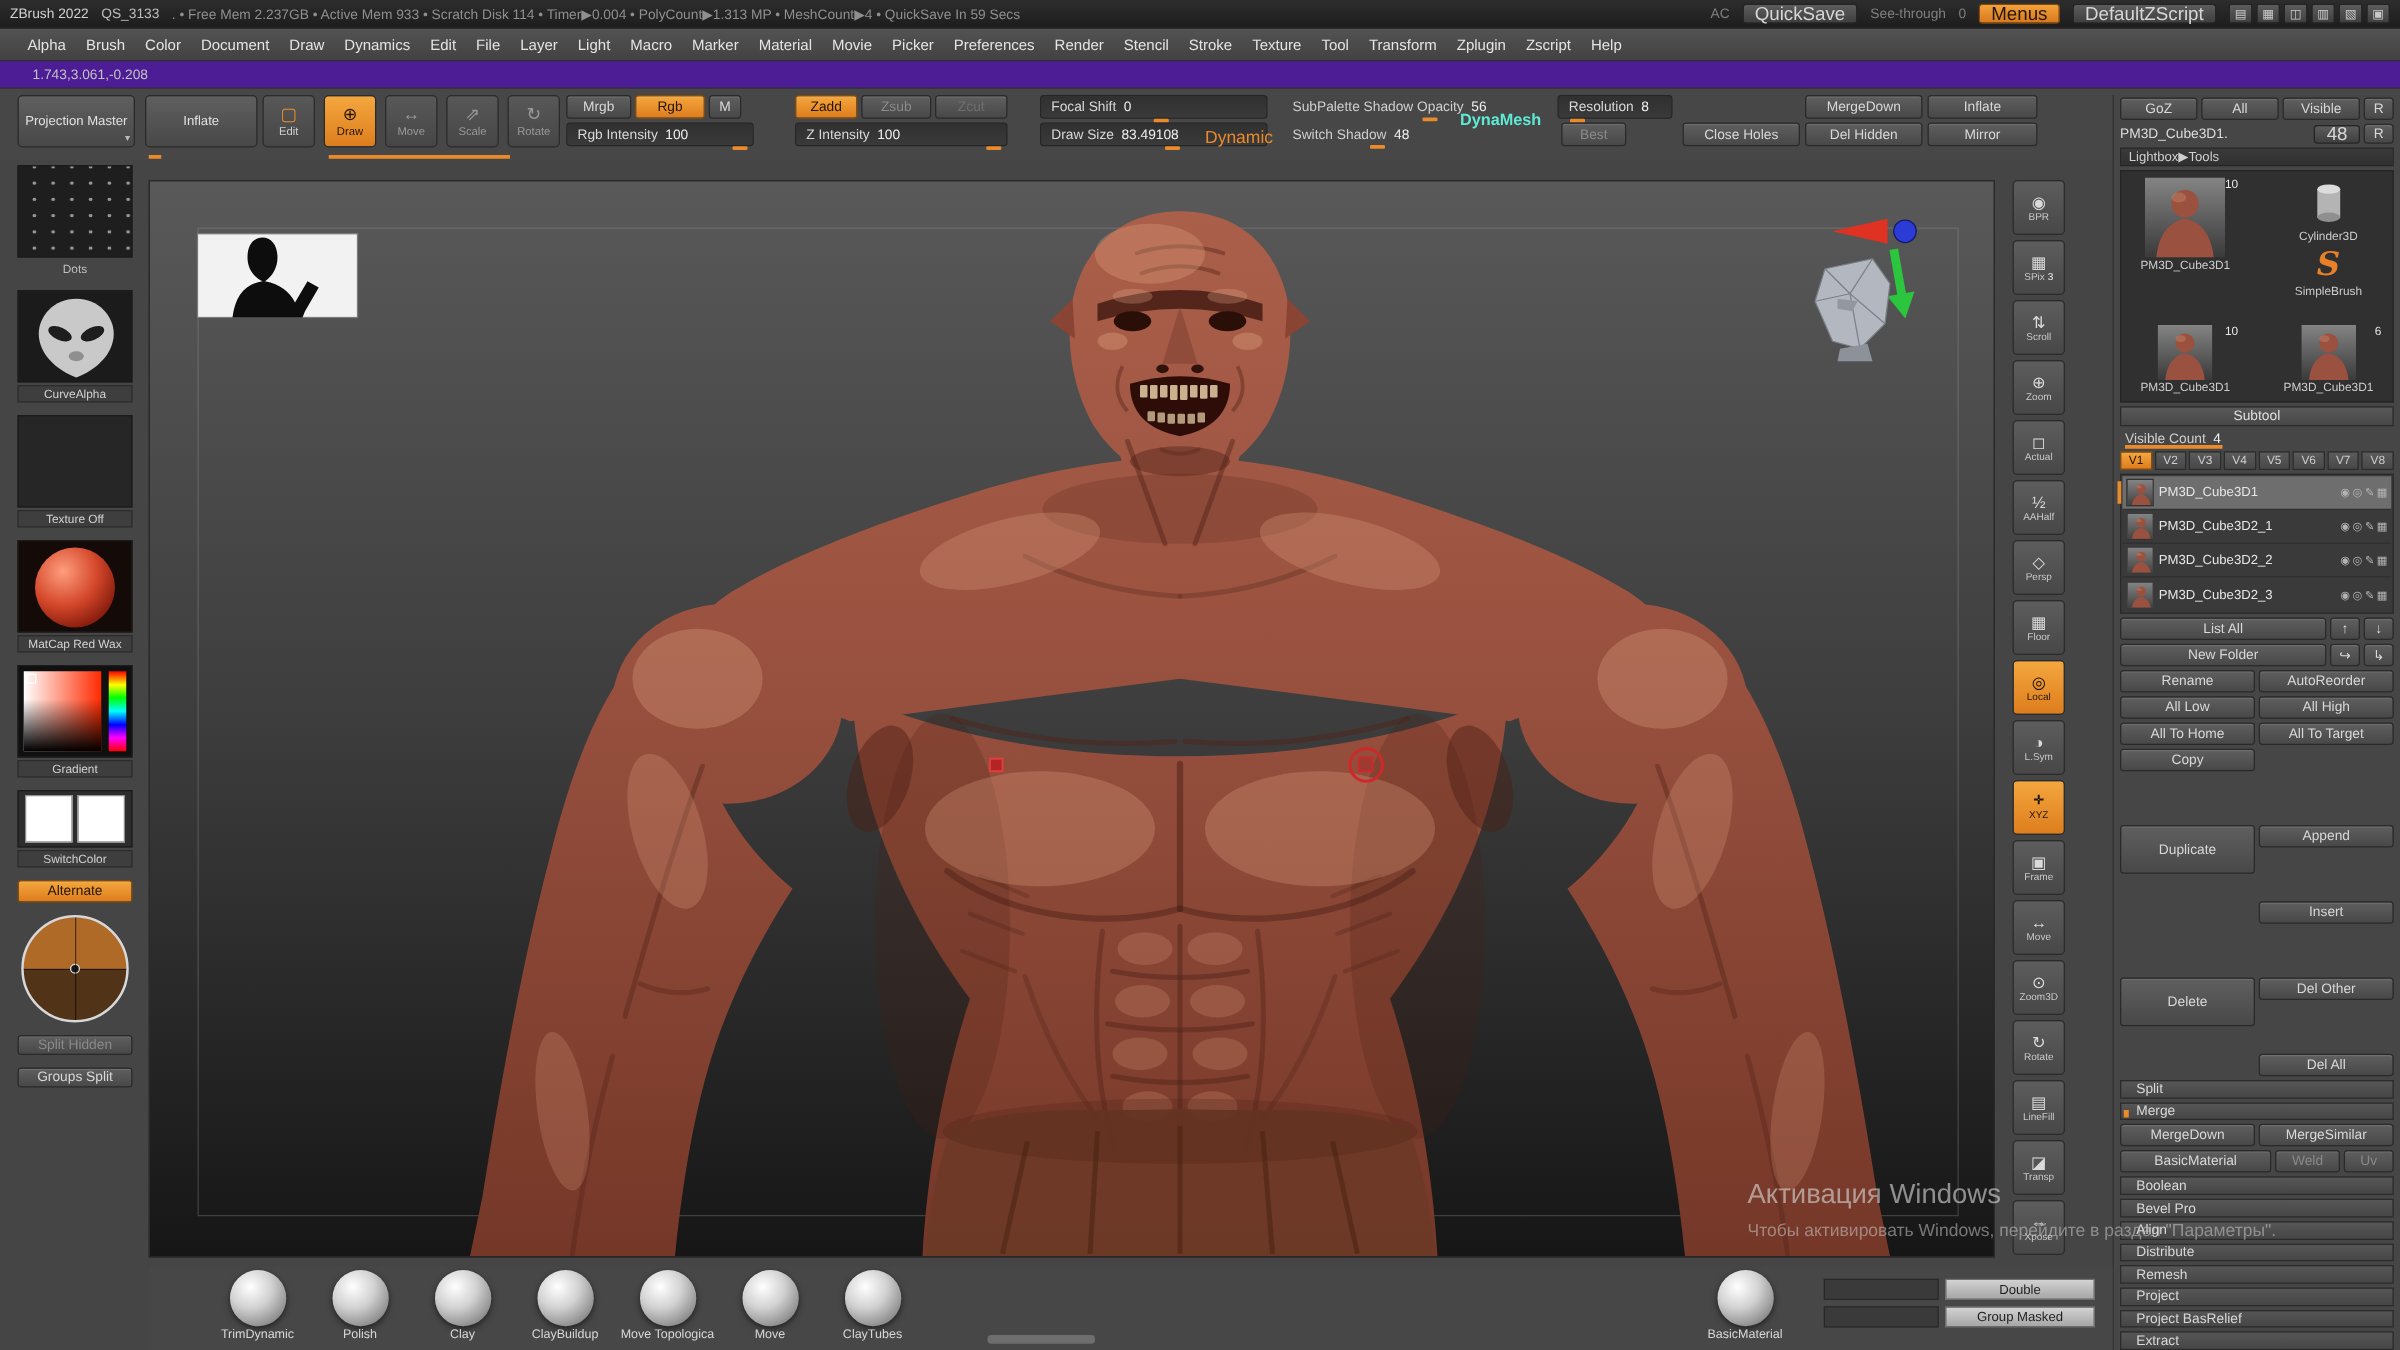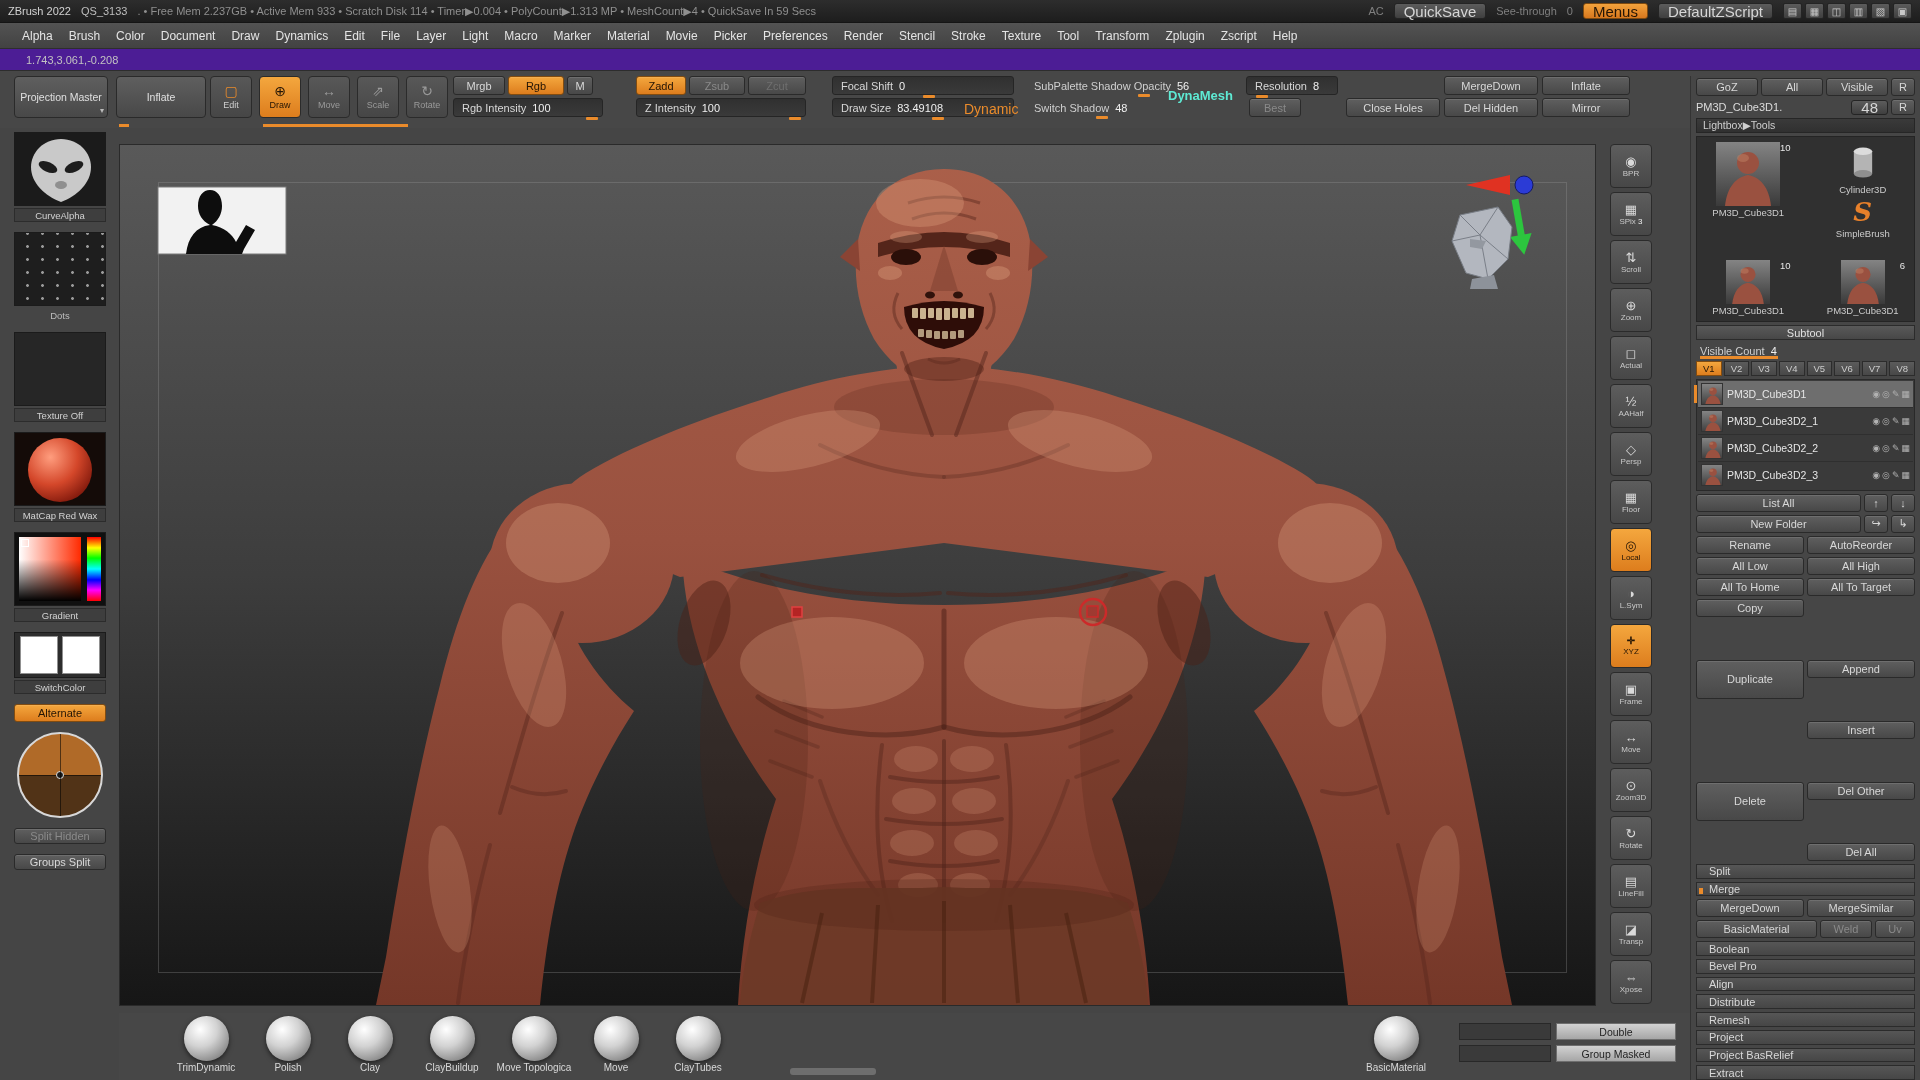--- a/index.html
+++ b/index.html
@@ -350,34 +350,34 @@
     <div class="btn abs" style="left:1346px; top:27px; width:94px; height:19px;">Close Holes</div>
     <div class="btn abs" style="left:1444px; top:27px; width:94px; height:19px;">Del Hidden</div>
     <div class="btn abs" style="left:1542px; top:27px; width:88px; height:19px;">Mirror</div>
 
     <div class="oline" style="left:119px; top:53px; width:10px; height:3px;"></div>
     <div class="oline" style="left:263px; top:53px; width:145px; height:3px;"></div>
   </div>
 
   <aside class="left-shelf">
     <div class="ls-item">
+      <div class="ls-thumb t-dots"></div>
+      <div class="ls-label" style="background:transparent;border-color:transparent;color:#bdbdbd;">Dots</div>
+    </div>
+    <div class="ls-item">
       <div class="ls-thumb">
         <svg width="92" height="74" viewBox="0 0 92 74">
           <rect width="92" height="74" fill="#1b1b1b"></rect>
           <path d="M46,6 C28,6 16,20 16,34 C16,50 30,63 46,69 C62,63 76,50 76,34 C76,20 64,6 46,6 Z" fill="#c9c9c9"></path>
           <ellipse cx="33" cy="34" rx="10" ry="5" fill="#1d1d1d" transform="rotate(24 33 34)"></ellipse>
           <ellipse cx="59" cy="34" rx="10" ry="5" fill="#1d1d1d" transform="rotate(-24 59 34)"></ellipse>
           <ellipse cx="46" cy="52" rx="6" ry="4" fill="#8f8f8f"></ellipse>
         </svg>
       </div>
       <div class="ls-label">CurveAlpha</div>
-    </div>
-    <div class="ls-item">
-      <div class="ls-thumb t-dots"></div>
-      <div class="ls-label" style="background:transparent;border-color:transparent;color:#bdbdbd;">Dots</div>
     </div>
     <div class="ls-item">
       <div class="ls-thumb t-texoff"></div>
       <div class="ls-label">Texture Off</div>
     </div>
     <div class="ls-item">
       <div class="ls-thumb t-matcap">
         <div class="mc-sphere"></div>
       </div>
       <div class="ls-label">MatCap Red Wax</div>
@@ -568,20 +568,24 @@
         <polygon points="18,14 56,6 70,26 66,58 46,78 24,72 10,40" fill="#b3b7bf" stroke="#787d85"></polygon>
         <polyline points="18,14 38,34 10,40" fill="none" stroke="#7a7f88"></polyline>
         <polyline points="56,6 38,34 66,58" fill="none" stroke="#7a7f88"></polyline>
         <polyline points="38,34 46,78" fill="none" stroke="#7a7f88"></polyline>
         <polygon points="28,38 44,40 40,48 28,46" fill="#9398a0"></polygon>
         <polygon points="30,78 52,74 56,88 28,88" fill="#8d929a"></polygon>
       </g>
     </svg>
   </div>
 
+  <div class="watermark">
+    <div class="wm1">Активация Windows</div>
+    <div class="wm2">Чтобы активировать Windows, перейдите в раздел "Параметры".</div>
+  </div>
 
   <div class="right-strip">
     <div class="rs-btn">
         <span class="ic">◉</span>
         <span>BPR</span>
       </div>
     <div class="rs-btn">
         <span class="ic">▦</span>
         <span><span>SPix</span> <span class="rs-val">3</span></span>
       </div>

